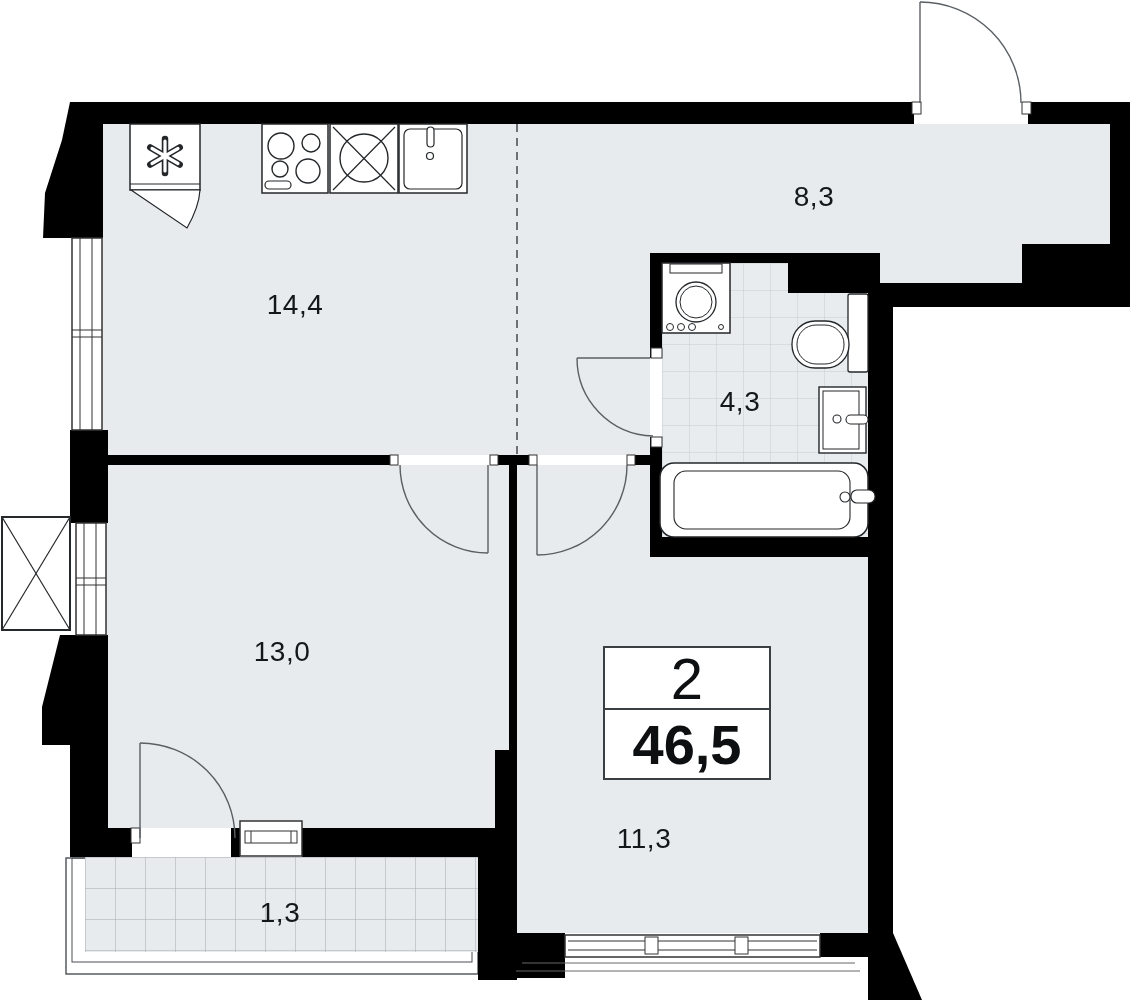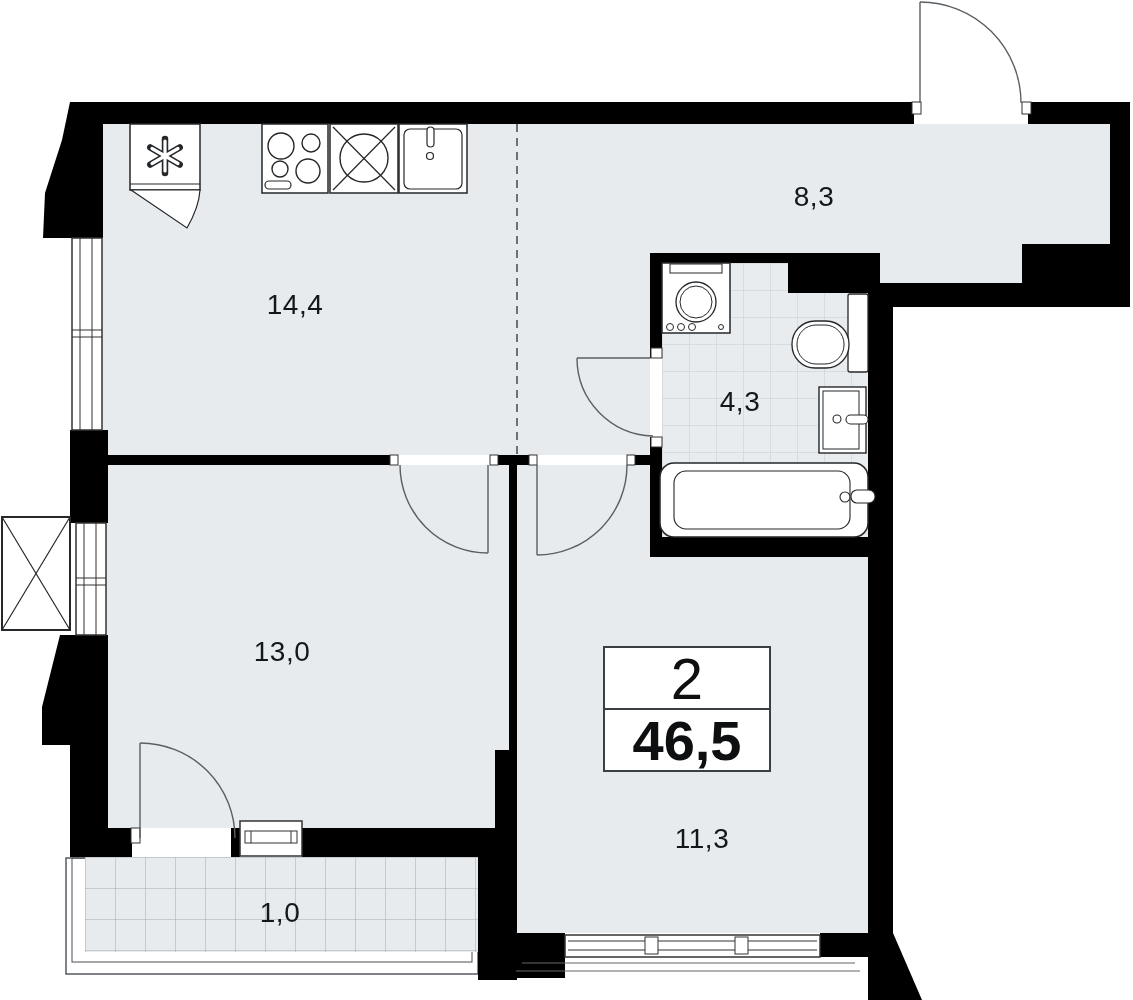--- a/index.html
+++ b/index.html
@@ -14,21 +14,21 @@
   }
   .info-box{
     position:absolute;left:603px;top:646px;width:168px;background:#ffffff;
     border:2px solid #3a3f44;box-sizing:border-box;
   }
   .info-cell{
     display:flex;align-items:center;justify-content:center;
     color:#0d0f11;box-sizing:border-box;
   }
   .info-rooms{height:62px;font-size:58px;font-weight:400;border-bottom:2px solid #3a3f44;}
-  .info-area{height:60px;font-size:56px;font-weight:700;}
+  .info-area{height:68px;font-size:56px;font-weight:700;}
 </style>
 </head>
 <body>
 
 <div class="plan">
 
   <svg width="1133" height="1000" viewBox="0 0 1133 1000">
     <defs>
       <pattern id="tileBath" width="27" height="27" patternUnits="userSpaceOnUse" x="662" y="263">
         <path d="M27,0 H0 V27" fill="none" stroke="#c6cbcf" stroke-width="1"></path>
@@ -226,21 +226,21 @@
       <rect x="2" y="517" width="68" height="113" stroke-width="2"></rect>
       <line x1="2" y1="517" x2="70" y2="630" stroke-width="1.2"></line>
       <line x1="70" y1="517" x2="2" y2="630" stroke-width="1.2"></line>
     </g>
   </svg>
 
   <div class="room-label" style="left:295px;top:305px;">14,4</div>
   <div class="room-label" style="left:814px;top:197px;text-align:center;">8,3</div>
   <div class="room-label" style="left:740px;top:402px;">4,3</div>
   <div class="room-label" style="left:282px;top:652px;">13,0</div>
-  <div class="room-label" style="left:702px;top:839px;">11,3</div>
-  <div class="room-label" style="left:280px;top:913px;">1,0</div>
+  <div class="room-label" style="left:644px;top:839px;">11,3</div>
+  <div class="room-label" style="left:280px;top:913px;">1,3</div>
 
   <div class="info-box">
     <div class="info-cell info-rooms">2</div>
     <div class="info-cell info-area">46,5</div>
   </div>
 
 </div>
 
 </body></html>

